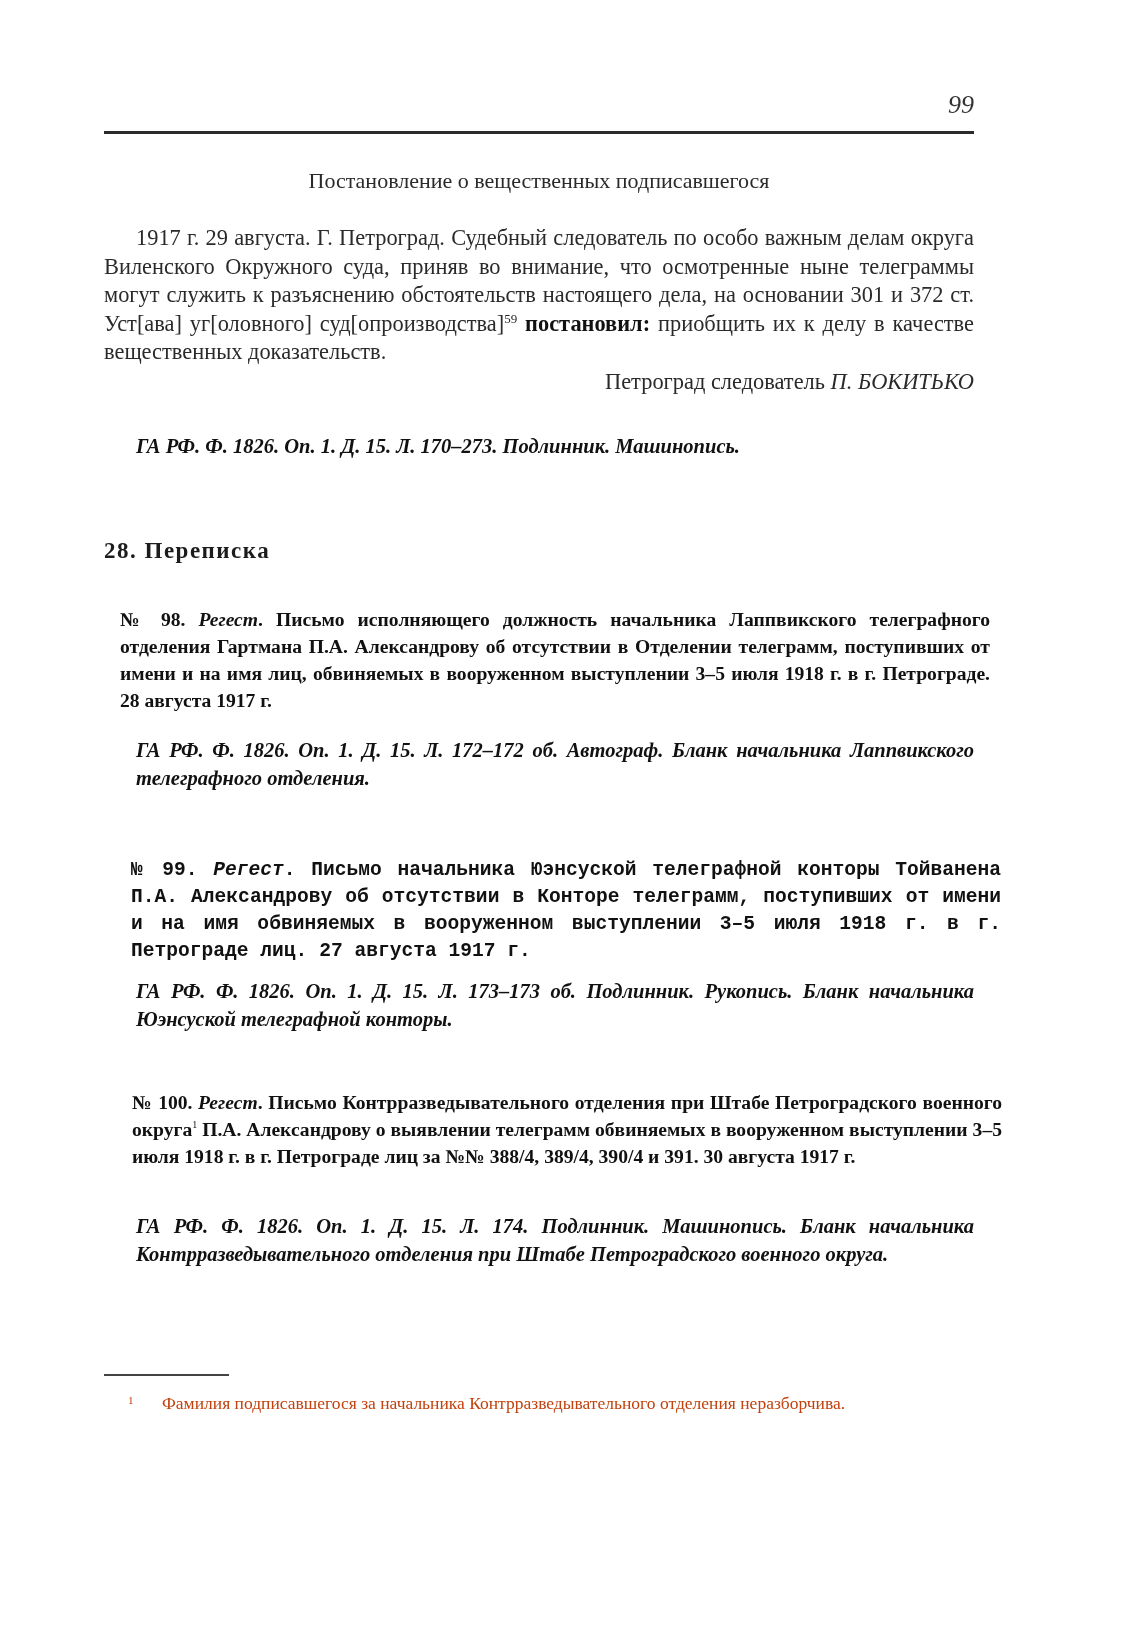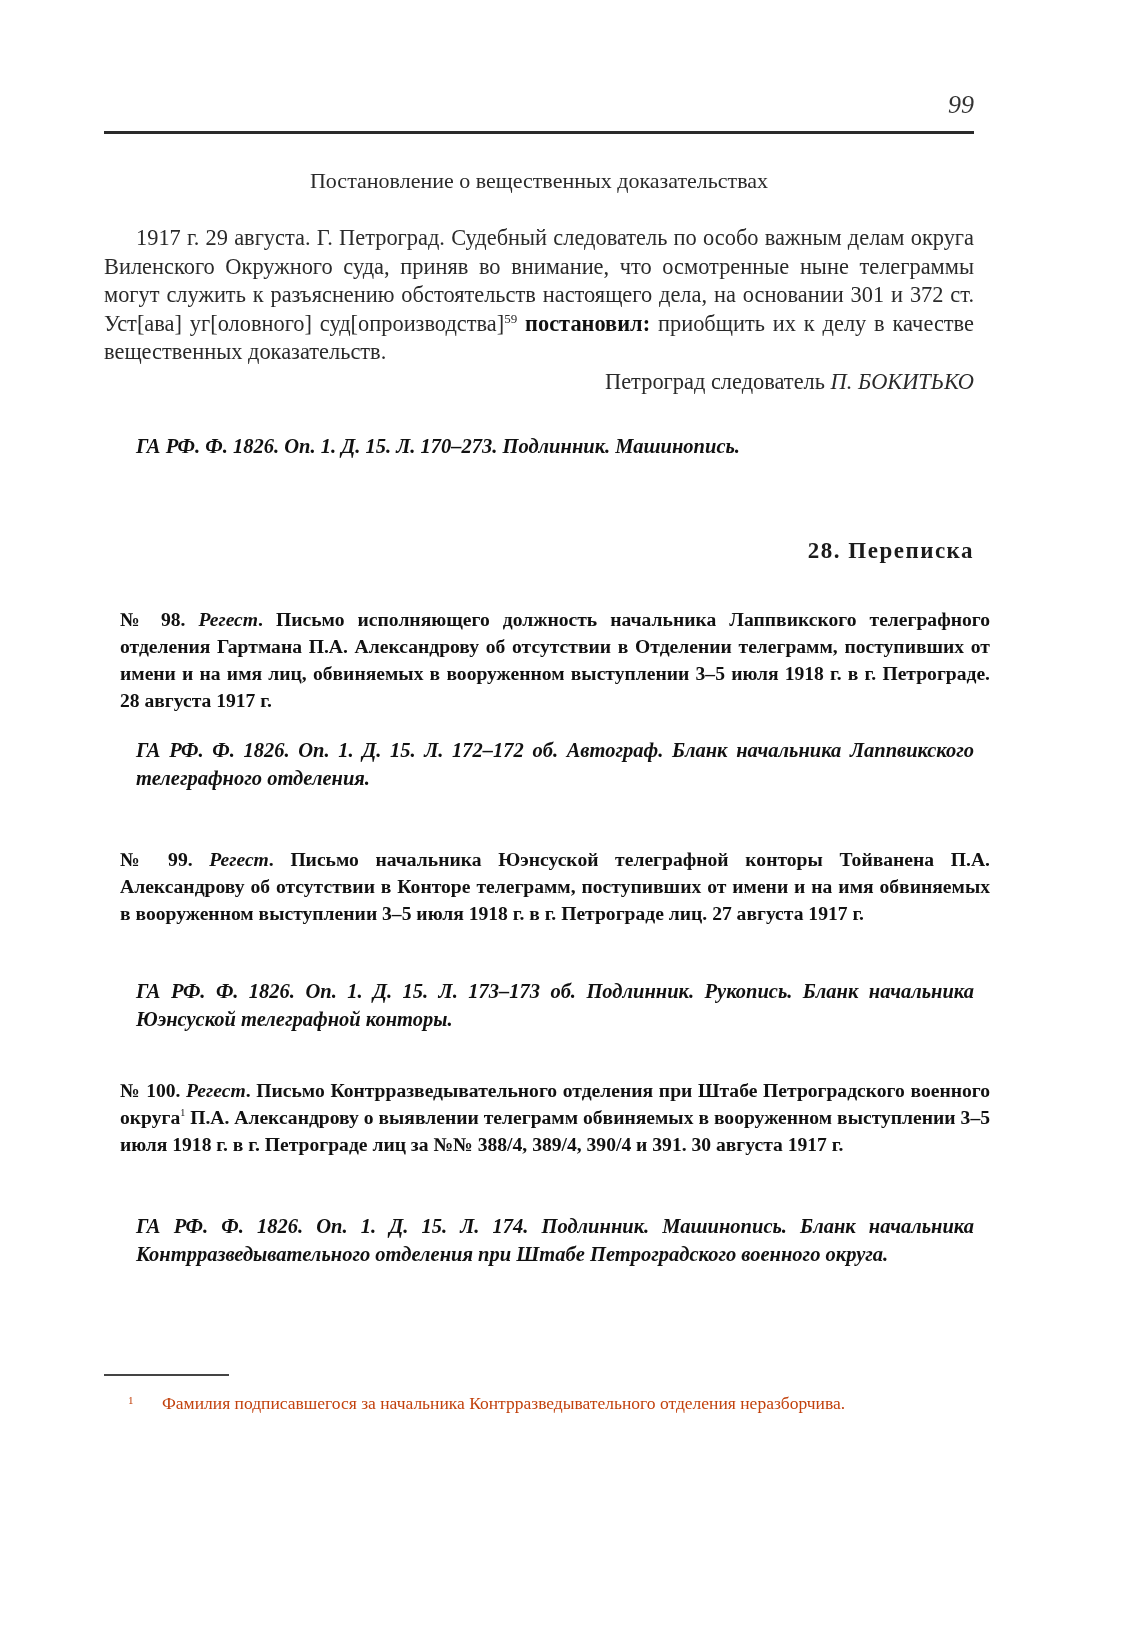--- a/index.html
+++ b/index.html
@@ -81,21 +81,21 @@
       text-align: justify;
       text-indent: 0;
       color: #111;
     }
     .archive-ref.first { top: 432px; }
     .section-heading {
       position: absolute;
       top: 538px;
       left: 0;
       width: 870px;
-      text-align: right;
+      text-align: left;
       font-weight: bold;
       font-size: 23px;
       letter-spacing: 1.5px;
       color: #1c1c1c;
     }
     .entry {
       position: absolute;
       left: 16px;
       width: 870px;
       font-weight: bold;
@@ -141,35 +141,35 @@
     }
   </style>
 </head>
 <body>
 
 <div class="page">
 
   <div class="page-number">99</div>
   <div class="header-rule"></div>
 
-  <div class="doc-title">Постановление о вещественных доказательствах</div>
+  <div class="doc-title">Постановление о вещественных подписавшегося</div>
 
   <p class="body-para" style="margin:0;"><span>1917 г. 29 августа. Г. Петроград. Судебный следователь по особо важным делам округа Виленского Окружного суда, приняв во внимание, что осмотренные ныне телеграммы могут служить к разъяснению обстоятельств настоящего дела, на основании 301 и 372 ст. Уст[ава] уг[оловного] суд[опроизводства]</span><sup>59</sup> <b>постановил:</b><span> приобщить их к делу в качестве вещественных доказательств.</span></p>
 
   <div class="signature"><span>Петроград следователь </span><i>П. БОКИТЬКО</i></div>
 
   <div class="archive-ref first">ГА РФ. Ф. 1826. Оп. 1. Д. 15. Л. 170–273. Подлинник. Машинопись.</div>
 
   <div class="section-heading">28. Переписка</div>
 
   <p class="entry entry-98" style="margin:0;"><span>№ 98. </span><i>Регест</i><span>. Письмо исполняющего должность начальника Лаппвикского телеграфного отделения Гартмана П.А. Александрову об отсутствии в Отделении телеграмм, поступивших от имени и на имя лиц, обвиняемых в вооруженном выступлении 3–5 июля 1918 г. в г. Петрограде. 28 августа 1917 г.</span></p>
   <div class="archive-ref ref-98">ГА РФ. Ф. 1826. Оп. 1. Д. 15. Л. 172–172 об. Автограф. Бланк начальника Лаппвикского телеграфного отделения.</div>
 
-  <p class="entry entry-99" style="margin:0;"><span>№ 99. </span><i>Регест</i><span>. Письмо начальника Юэнсуской телеграфной конторы Тойванена П.А. Александрову об отсутствии в Конторе телеграмм, поступивших от имени и на имя обвиняемых в вооруженном выступлении 3–5 июля 1918 г. в г. Петрограде лиц. 27 августа 1917 г.</span></p>
+  <p class="entry entry-99" style="margin:11px;font-family:Liberation Mono, monospace;"><span>№ 99. </span><i>Регест</i><span>. Письмо начальника Юэнсуской телеграфной конторы Тойванена П.А. Александрову об отсутствии в Конторе телеграмм, поступивших от имени и на имя обвиняемых в вооруженном выступлении 3–5 июля 1918 г. в г. Петрограде лиц. 27 августа 1917 г.</span></p>
   <div class="archive-ref ref-99">ГА РФ. Ф. 1826. Оп. 1. Д. 15. Л. 173–173 об. Подлинник. Рукопись. Бланк начальника Юэнсуской телеграфной конторы.</div>
 
-  <p class="entry entry-100" style="margin:0;"><span>№ 100. </span><i>Регест</i><span>. Письмо Контрразведывательного отделения при Штабе Петроградского военного округа</span><sup>1</sup><span> П.А. Александрову о выявлении телеграмм обвиняемых в вооруженном выступлении 3–5 июля 1918 г. в г. Петрограде лиц за №№ 388/4, 389/4, 390/4 и 391. 30 августа 1917 г.</span></p>
+  <p class="entry entry-100" style="margin:12px;"><span>№ 100. </span><i>Регест</i><span>. Письмо Контрразведывательного отделения при Штабе Петроградского военного округа</span><sup>1</sup><span> П.А. Александрову о выявлении телеграмм обвиняемых в вооруженном выступлении 3–5 июля 1918 г. в г. Петрограде лиц за №№ 388/4, 389/4, 390/4 и 391. 30 августа 1917 г.</span></p>
   <div class="archive-ref ref-100">ГА РФ. Ф. 1826. Оп. 1. Д. 15. Л. 174. Подлинник. Машинопись. Бланк начальника Контрразведывательного отделения при Штабе Петроградского военного округа.</div>
 
   <div class="footnote-rule"></div>
   <div class="footnote"><span class="fn-mark">1</span><span>Фамилия подписавшегося за начальника Контрразведывательного отделения неразборчива.</span></div>
 
 </div>
 
 </body></html>

